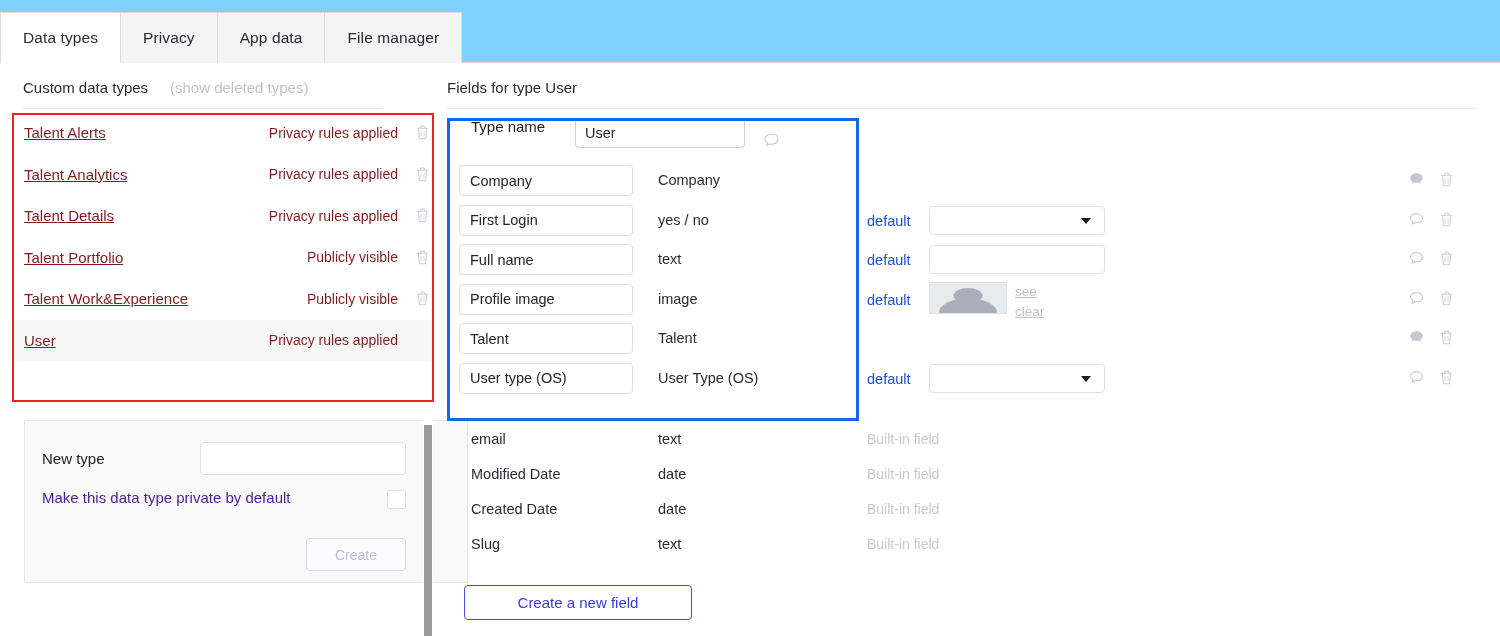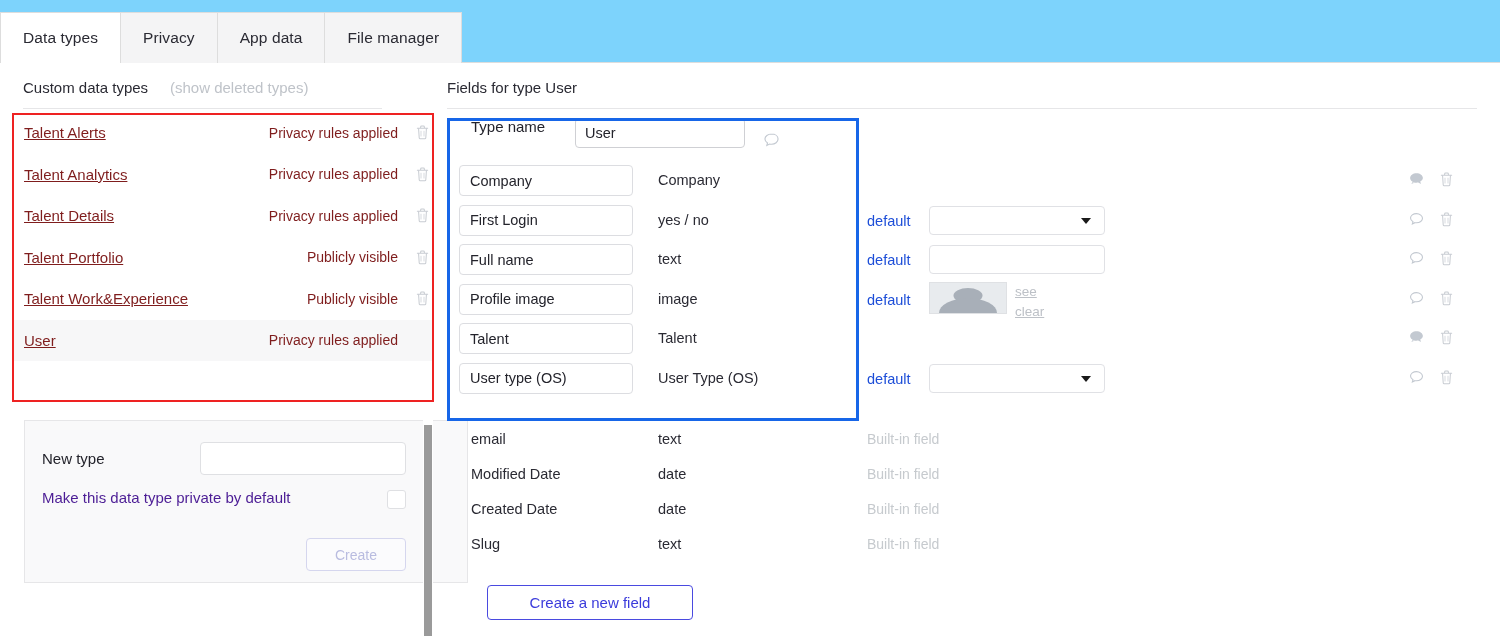--- a/index.html
+++ b/index.html
@@ -362,22 +362,22 @@
   }
   .bi-tag {
     position: absolute;
     left: 420px; top: 7px;
     font-size: 14px;
     color: #c6cace;
   }
 
   .create-field-btn {
     position: absolute;
-    left: 487px; top: 585px;
-    width: 206px; height: 35px;
+    left: 464px; top: 585px;
+    width: 228px; height: 35px;
     border: 1px solid #4a4ae0;
     border-radius: 4px;
     background: #ffffff;
     color: #3b3bdb;
     font-size: 15px;
     display: flex;
     align-items: center;
     justify-content: center;
     cursor: pointer;
     font-family: "Liberation Sans", sans-serif;

